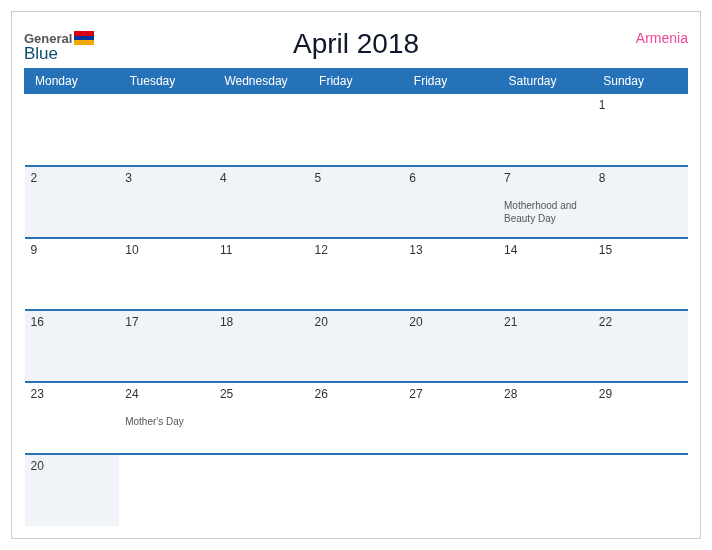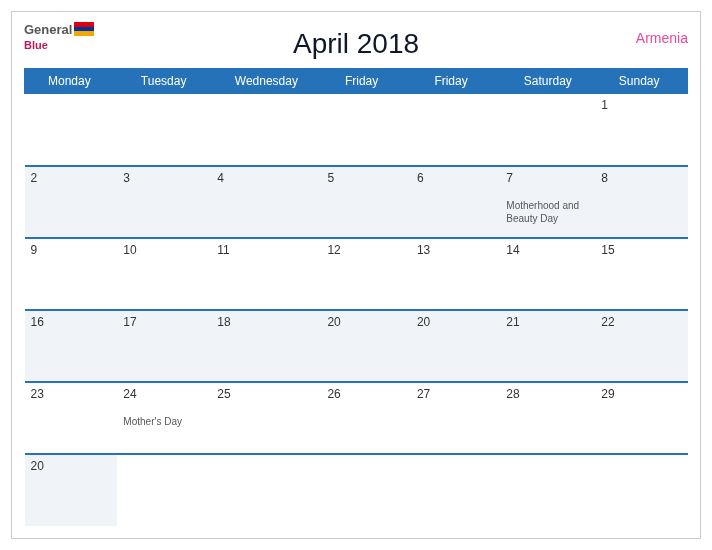--- a/index.html
+++ b/index.html
@@ -39,41 +39,41 @@
       display: flex;
       flex-direction: column;
       line-height: 1;
     }
     .logo-general {
       font-size: 13px;
       color: #555;
       font-weight: bold;
     }
     .logo-blue {
-      font-size: 11px;
-      color: #be185d;
-      font-weight: bold;
+      font-size: 17px;
+      color: #0c4a6e;
+      font-weight: normal;
     }
     .country-label {
       position: absolute;
       right: 0;
       top: 8px;
       font-size: 14px;
       color: #ec4899;
     }
     .cal-grid {
       width: 100%;
       border-collapse: collapse;
     }
     .cal-grid th {
       background: #2672b8;
       color: #fff;
       font-size: 12px;
       font-weight: normal;
-      padding: 5px 23px;
+      padding: 5px 10px;
       text-align: left;
       border: 1px solid #2672b8;
     }
     .cal-grid td {
       vertical-align: top;
       padding: 4px 6px;
       height: 72px;
       width: calc(100% / 7);
       border-bottom: 2px solid #2672b8;
       font-size: 12px;
@@ -96,20 +96,21 @@
     }
     .empty-cell {
       background: #fff !important;
     }
     tr:last-child td {
       border-bottom: none;
     }
     .logo-row {
       display: flex;
       align-items: center;
+      margin-top: 9px;
     }
     
     .flag-svg {
       display: inline-block;
       margin-left: 2px;
       vertical-align: middle;
     }
   </style>
 </head>
 <body>

